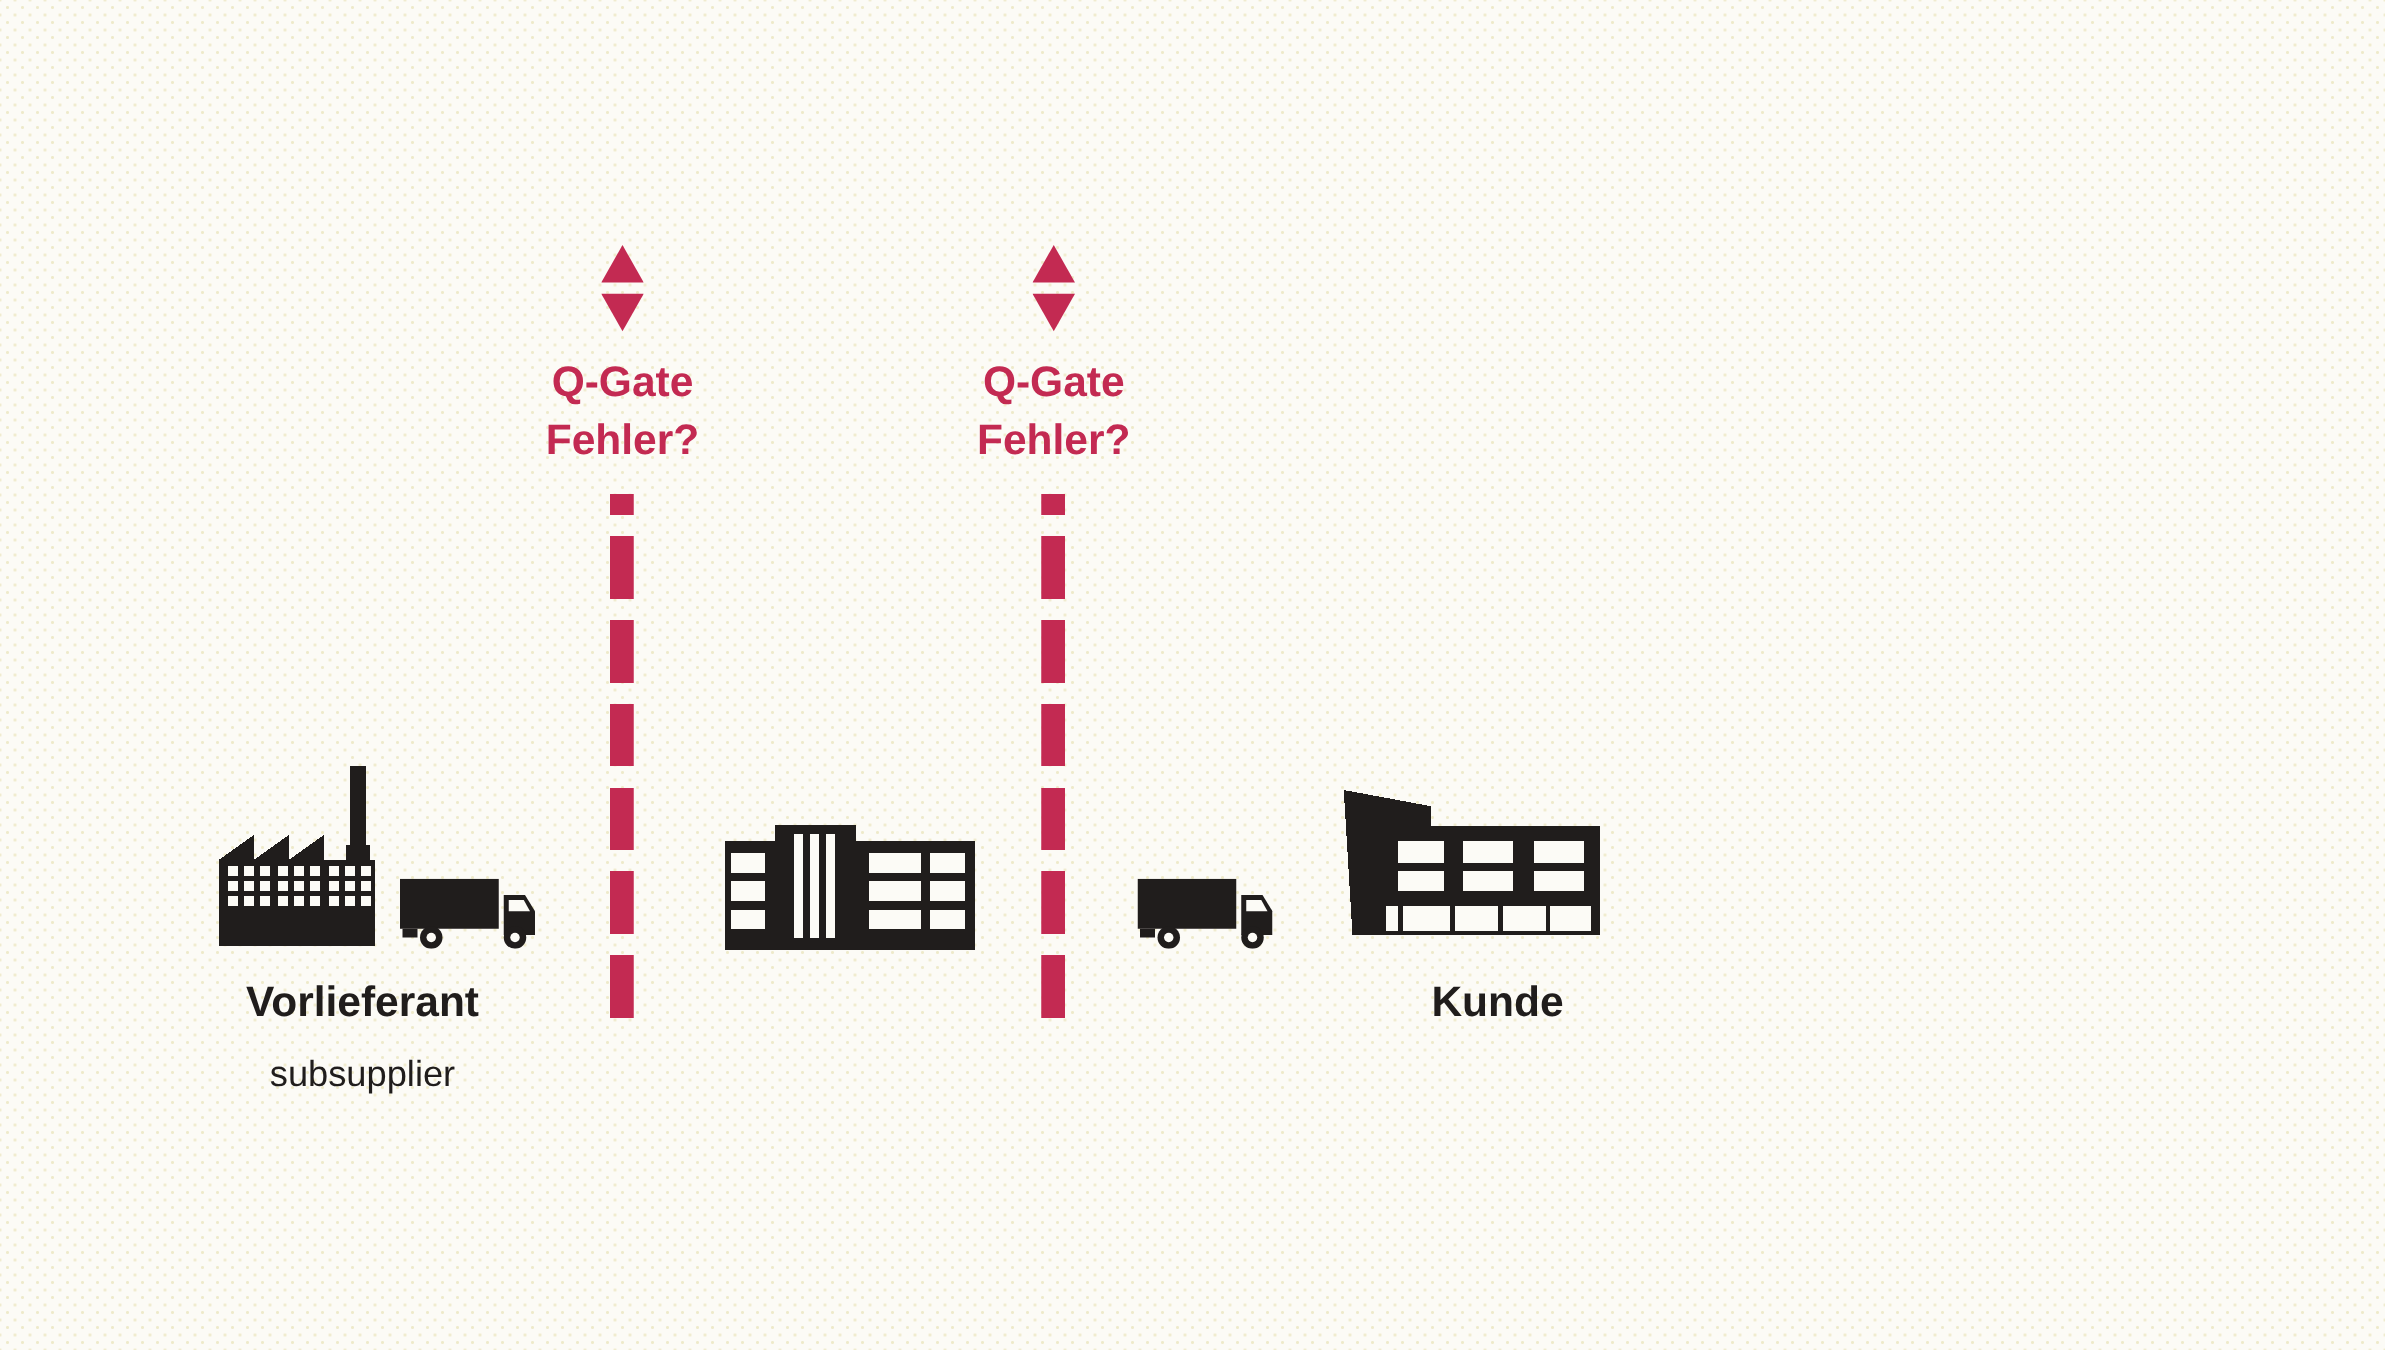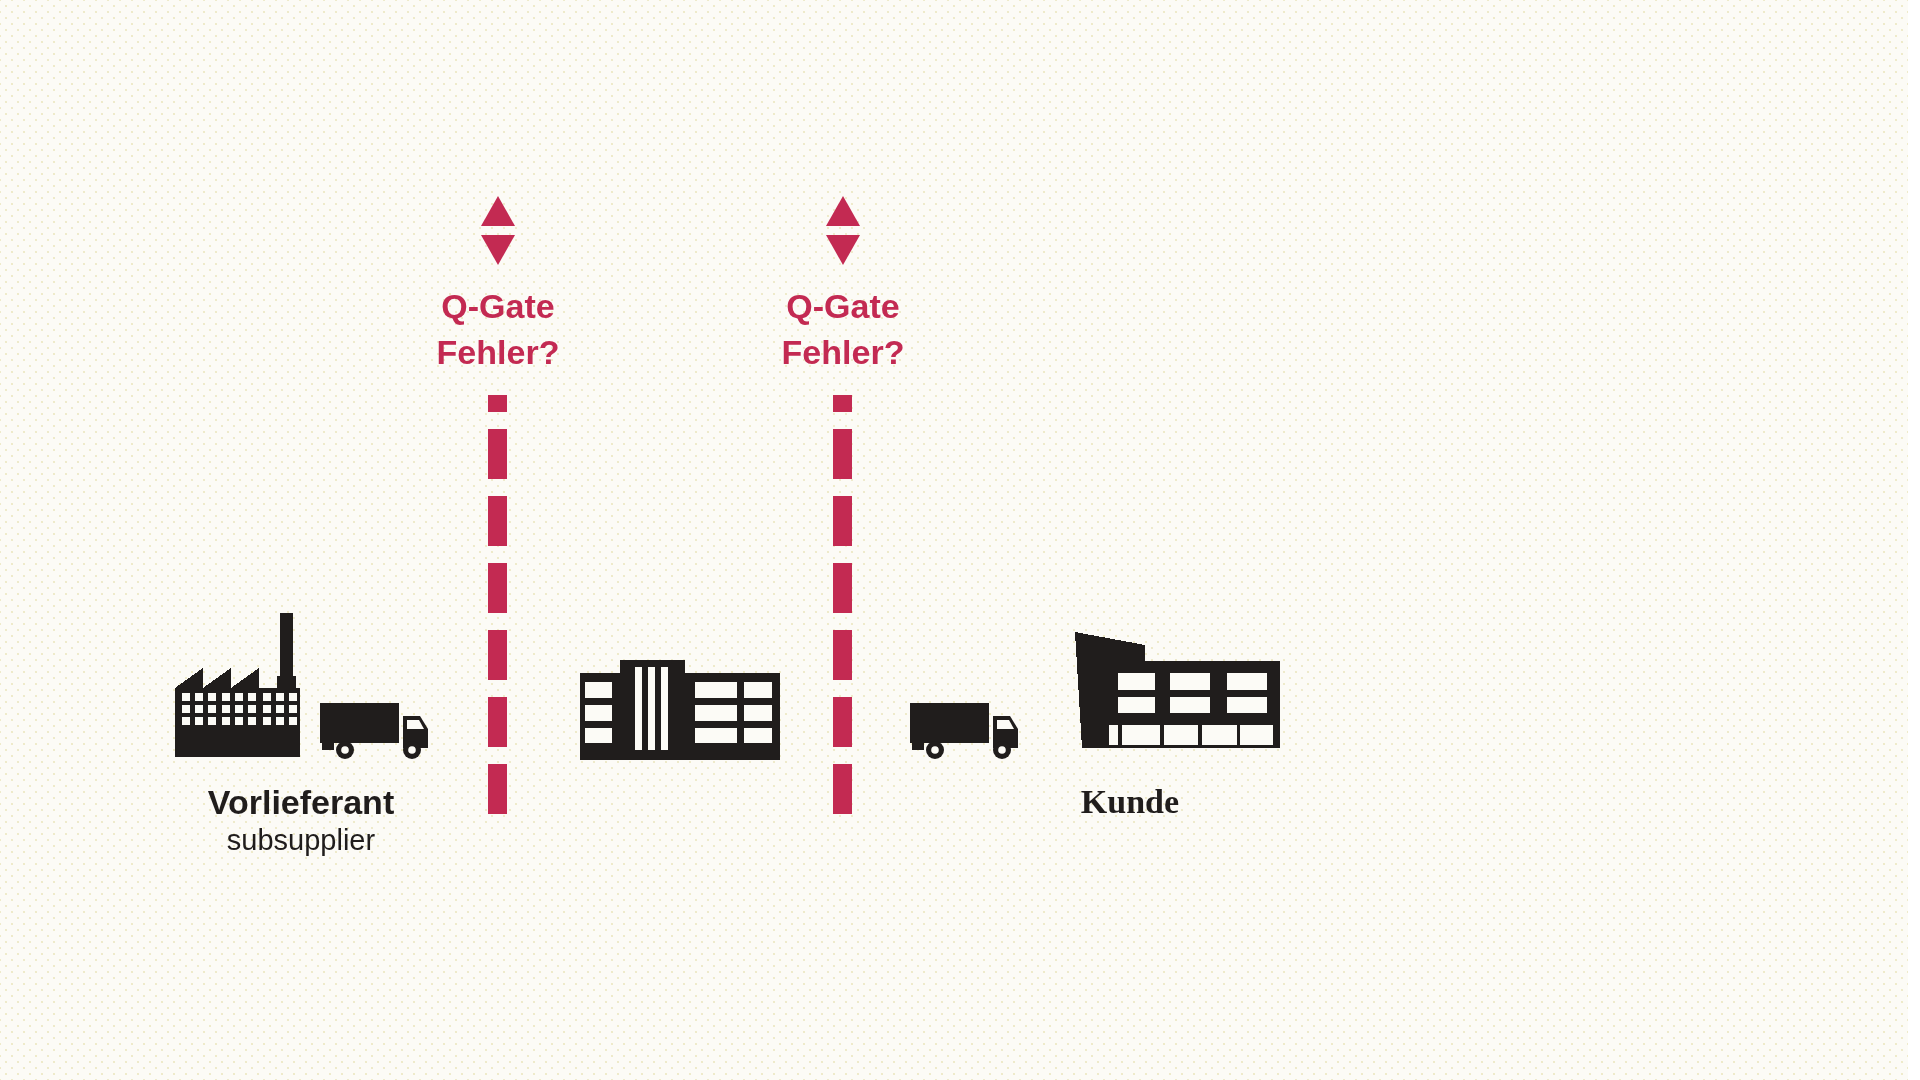--- a/index.html
+++ b/index.html
@@ -20,21 +20,21 @@
   .ink{fill:#201d1c;}
   .paper{fill:#fcfbf6;}
   .accent{fill:#c32a52;}
   .qgate-label{
     width:240px;text-align:center;
     font-size:34px;font-weight:700;line-height:46px;
     color:#c32a52;letter-spacing:0;
   }
   .entity-label{width:320px;text-align:center;}
   .entity-title{font-size:34px;font-weight:700;line-height:38px;}
-  .entity-subtitle{font-size:29px;font-weight:400;line-height:36px;margin-top:1px;}
+  .entity-subtitle{font-size:29px;font-weight:400;line-height:36px;margin-top:21px;}
   svg{display:block;}
 </style>
 </head>
 <body>
 
 <div class="stage">
 
   <div>
     <svg class="abs" style="left:481px;top:196px;" width="34" height="70" viewBox="0 0 34 70">
       <polygon class="accent" points="17,0 34,30 0,30"></polygon>
@@ -92,21 +92,21 @@
     <rect class="ink" x="0" y="0" width="79" height="40"></rect>
     <rect class="ink" x="2" y="40" width="12" height="7"></rect>
     <path class="ink" d="M83,13 L100,13 L108,26 L108,45 L83,45 Z"></path>
     <path class="paper" d="M87,17 L99,17 L104,26 L87,26 Z"></path>
     <circle class="ink" cx="25" cy="47" r="9"></circle>
       <circle class="paper" cx="25" cy="47" r="3.8"></circle>
     <circle class="ink" cx="92" cy="47" r="9"></circle>
       <circle class="paper" cx="92" cy="47" r="3.8"></circle>
   </svg>
 
-  <div class="abs entity-label" style="left:141px;top:783px;">
+  <div class="abs entity-label" style="left:130px;top:783px;">
     <div class="entity-title">Vorlieferant</div>
     <div class="entity-subtitle">subsupplier</div>
   </div>
 
   <svg class="abs" style="left:580px;top:660px;" width="200" height="100" viewBox="0 0 200 100" shape-rendering="crispEdges">
     <rect class="ink" x="40" y="0" width="65" height="100"></rect>
     <rect class="ink" x="0" y="13" width="200" height="87"></rect>
     <g class="paper">
       <rect x="55" y="7" width="7" height="83"></rect>
       <rect x="68" y="7" width="7" height="83"></rect>
@@ -145,17 +145,17 @@
       <rect x="97" y="65" width="40" height="16"></rect>
       <rect x="154" y="65" width="40" height="16"></rect>
       <rect x="36" y="93" width="9" height="20"></rect>
       <rect x="49" y="93" width="38" height="20"></rect>
       <rect x="91" y="93" width="34" height="20"></rect>
       <rect x="129" y="93" width="35" height="20"></rect>
       <rect x="167" y="93" width="33" height="20"></rect>
     </g>
   </svg>
 
-  <div class="abs entity-label" style="left:970px;top:783px;font-family:Liberation Serif, serif;">
+  <div class="abs entity-label" style="left:1038px;top:783px;">
     <div class="entity-title">Kunde</div>
   </div>
 
 </div>
 
 </body></html>

